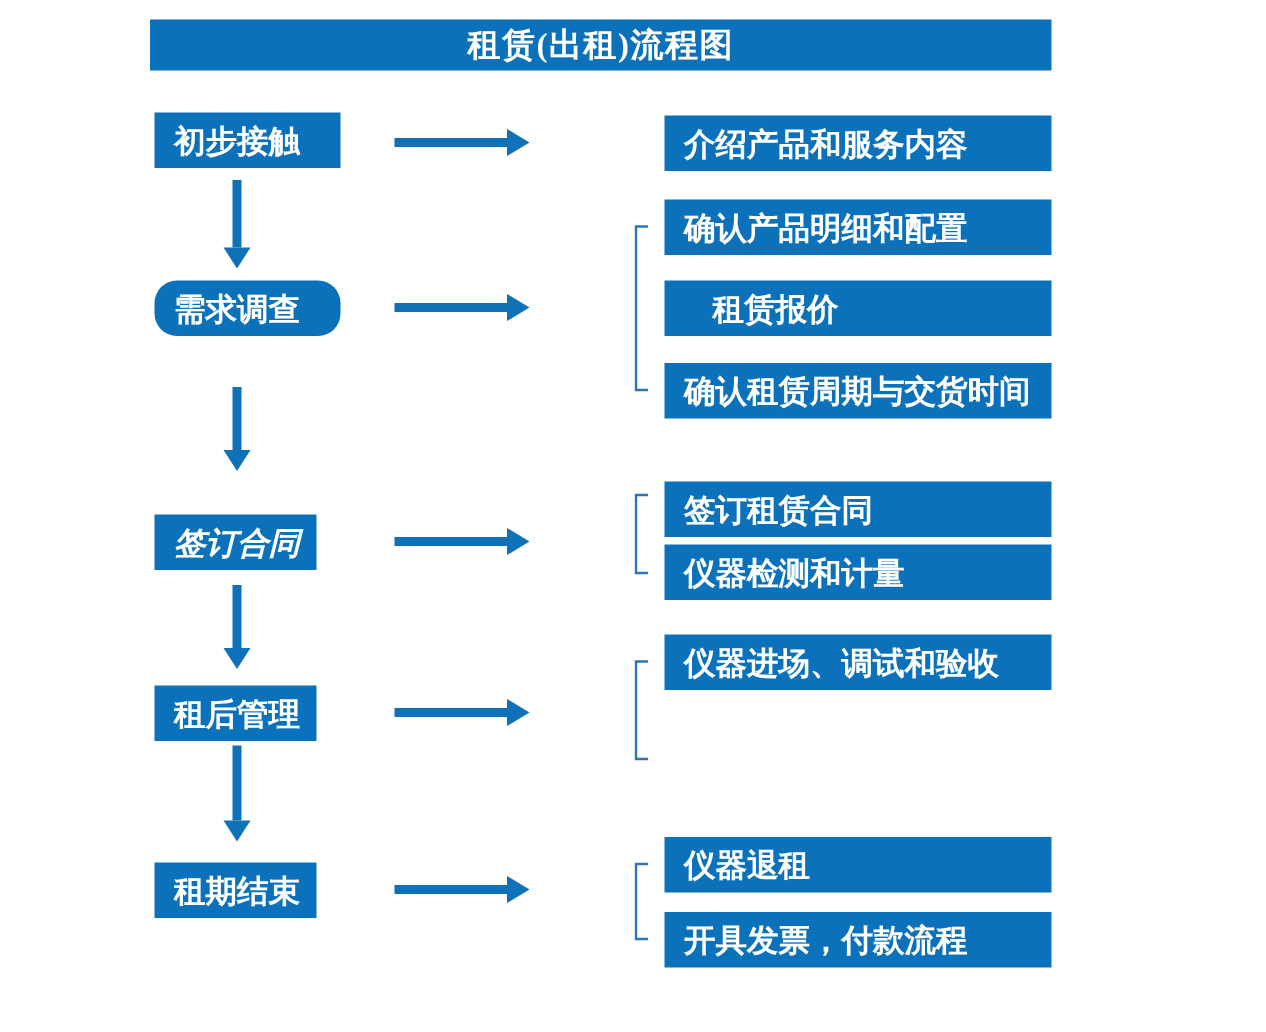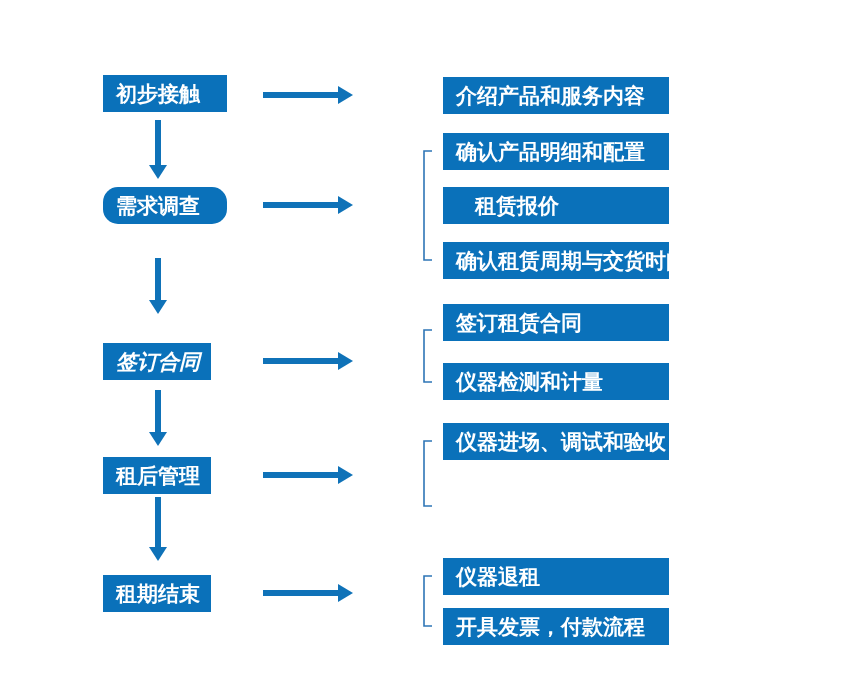--- a/index.html
+++ b/index.html
@@ -27,21 +27,21 @@
   .box{
     position:absolute;
     background:var(--box-blue);
     color:var(--text-white);
     font-weight:bold;font-size:21px;
     display:flex;align-items:center;
     padding-left:13px;box-sizing:border-box;
     white-space:nowrap;
   }
   .stage-box{height:37px;}
-  .detail-box{left:443px;width:226px;height:37px;}
+  .detail-box{left:443px;width:258px;height:37px;}
   svg.overlay{position:absolute;left:0;top:0;pointer-events:none;}
   .arrow-shaft{stroke:var(--arrow-blue);stroke-width:6;}
   .arrow-head{fill:var(--arrow-blue);}
   .bracket{stroke:var(--bracket-blue);stroke-width:1.6;fill:none;}
 </style>
 </head>
 <body>
 
 <div id="canvas">
 
@@ -84,34 +84,35 @@
       <line class="arrow-shaft" x1="158" y1="497" x2="158" y2="547"></line>
       <polygon class="arrow-head" points="149,547 167,547 158,561"></polygon>
     </g>
 
     <path class="bracket" d="M432,151 L424,151 L424,260 L432,260"></path>
     <path class="bracket" d="M432,330 L424,330 L424,382 L432,382"></path>
     <path class="bracket" d="M432,441 L424,441 L424,506 L432,506"></path>
     <path class="bracket" d="M432,576 L424,576 L424,626 L432,626"></path>
   </svg>
 
+  <div class="titlebar">租赁(出租)流程图</div>
 
   <div class="box stage-box" style="left:103px;top:75px;width:124px;">初步接触</div>
   <div class="box stage-box" style="left:103px;top:187px;width:124px;border-radius:15px;">需求调查</div>
   <div class="box stage-box" style="left:103px;top:343px;width:108px;font-style:italic;">签订合同</div>
   <div class="box stage-box" style="left:103px;top:457px;width:108px;">租后管理</div>
   <div class="box stage-box" style="left:103px;top:575px;width:108px;">租期结束</div>
 
   <div class="box detail-box" style="top:77px;">介绍产品和服务内容</div>
 
   <div class="box detail-box" style="top:133px;">确认产品明细和配置</div>
   <div class="box detail-box" style="top:187px;padding-left:32px;">租赁报价</div>
   <div class="box detail-box" style="top:242px;">确认租赁周期与交货时间</div>
 
-  <div class="box detail-box" style="top:304px;">签订租赁合同</div>
+  <div class="box detail-box" style="top:321px;">签订租赁合同</div>
   <div class="box detail-box" style="top:363px;">仪器检测和计量</div>
 
   <div class="box detail-box" style="top:423px;">仪器进场、调试和验收</div>
 
   <div class="box detail-box" style="top:558px;">仪器退租</div>
   <div class="box detail-box" style="top:608px;">开具发票，付款流程</div>
 
 </div>
 
 </body></html>

